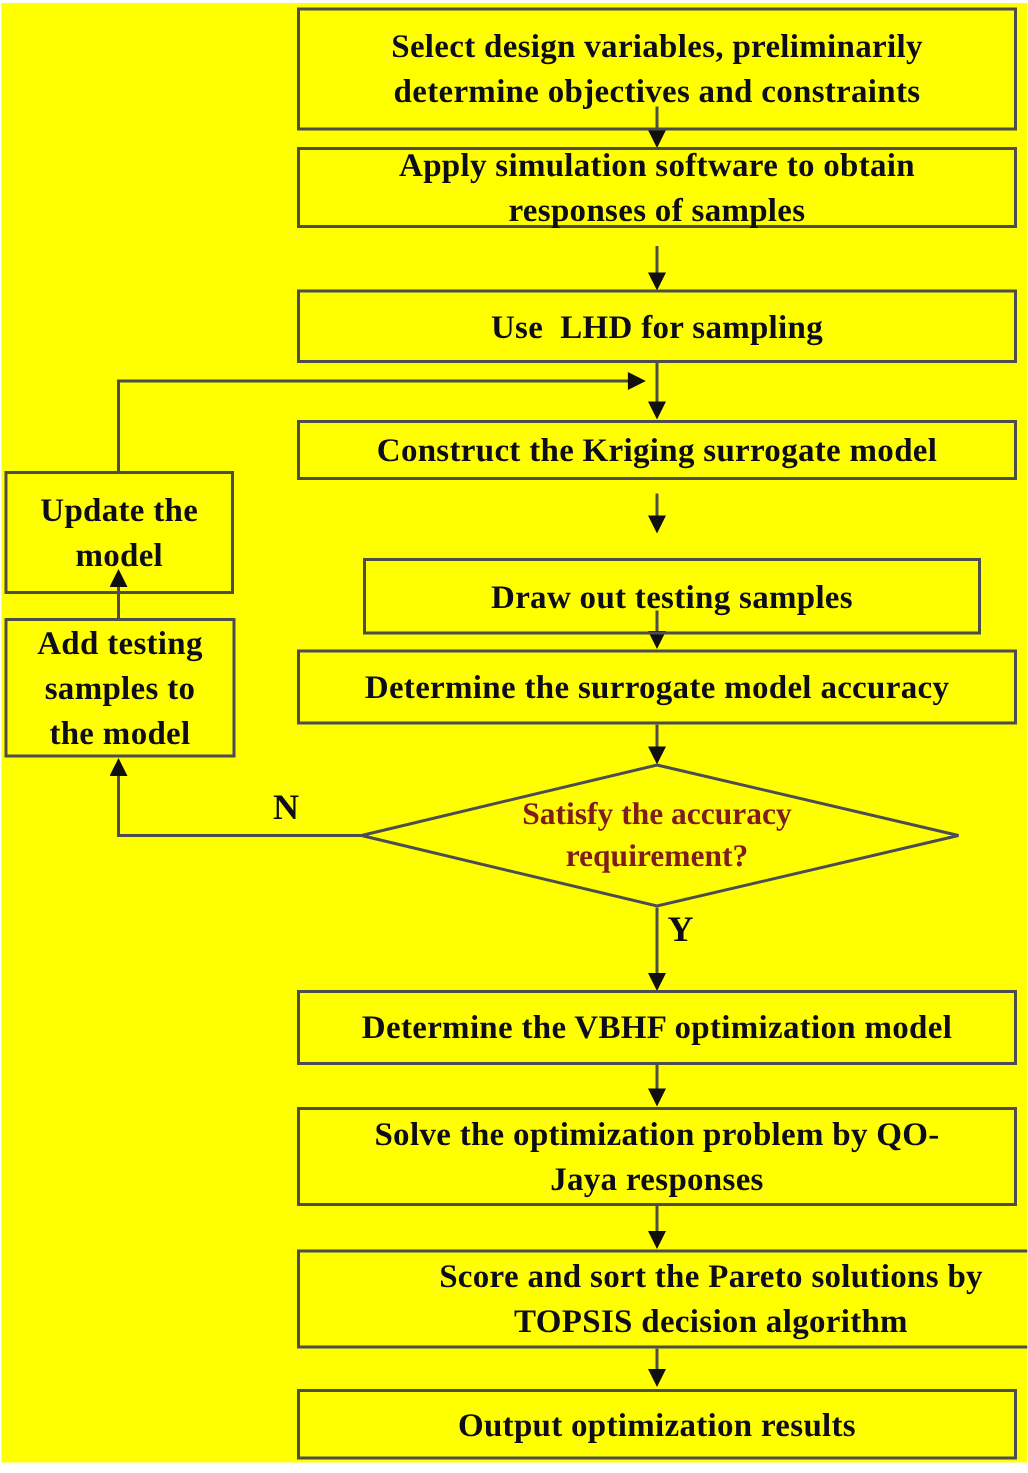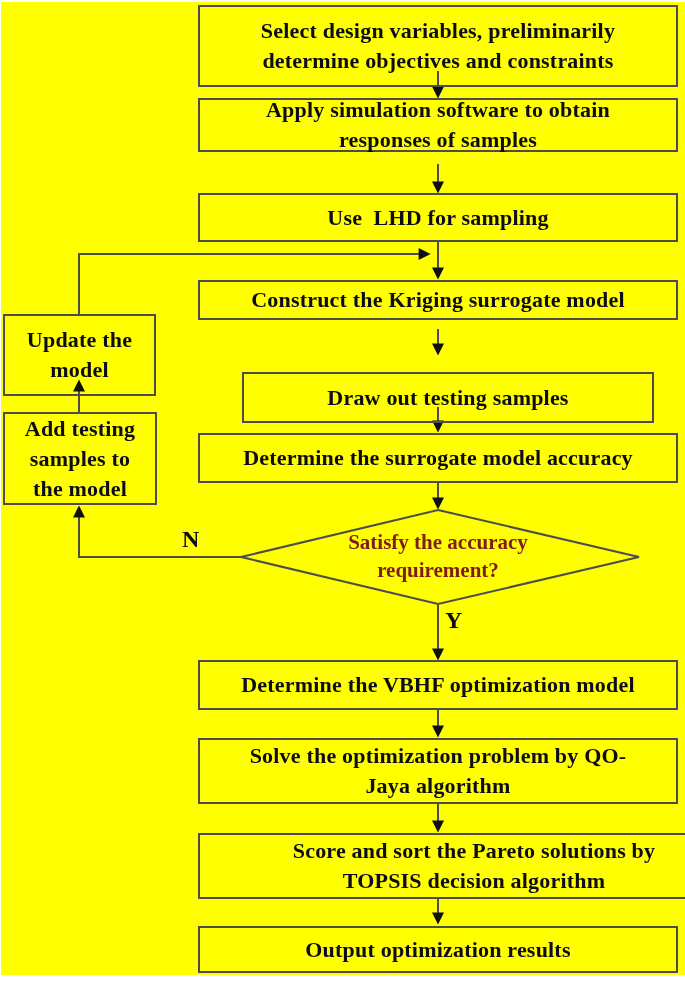--- a/index.html
+++ b/index.html
@@ -93,21 +93,21 @@
   <div class="node" style="left:198px;top:372px;width:412px;height:51px;margin-left:44px;">Draw out testing samples</div>
 
   <div class="node" style="left:198px;top:433px;width:480px;height:50px;">Determine the surrogate model accuracy</div>
 
   <div class="diamond-label" style="left:278px;top:528px;width:320px;">Satisfy the accuracy
 requirement?</div>
 
   <div class="node" style="left:198px;top:660px;width:480px;height:50px;">Determine the VBHF optimization model</div>
 
   <div class="node" style="left:198px;top:738px;width:480px;height:66px;">Solve the optimization problem by QO-
-Jaya algorithm</div>
+Jaya responses</div>
 
   <div class="node" style="left:198px;top:833px;width:552px;height:66px;">Score and sort the Pareto solutions by
 TOPSIS decision algorithm</div>
 
   <div class="node" style="left:198px;top:926px;width:480px;height:47px;">Output optimization results</div>
 
   <div class="node" style="left:3px;top:314px;width:153px;height:82px;">Update the
 model</div>
 
   <div class="node" style="left:3px;top:412px;width:154px;height:93px;">Add testing

